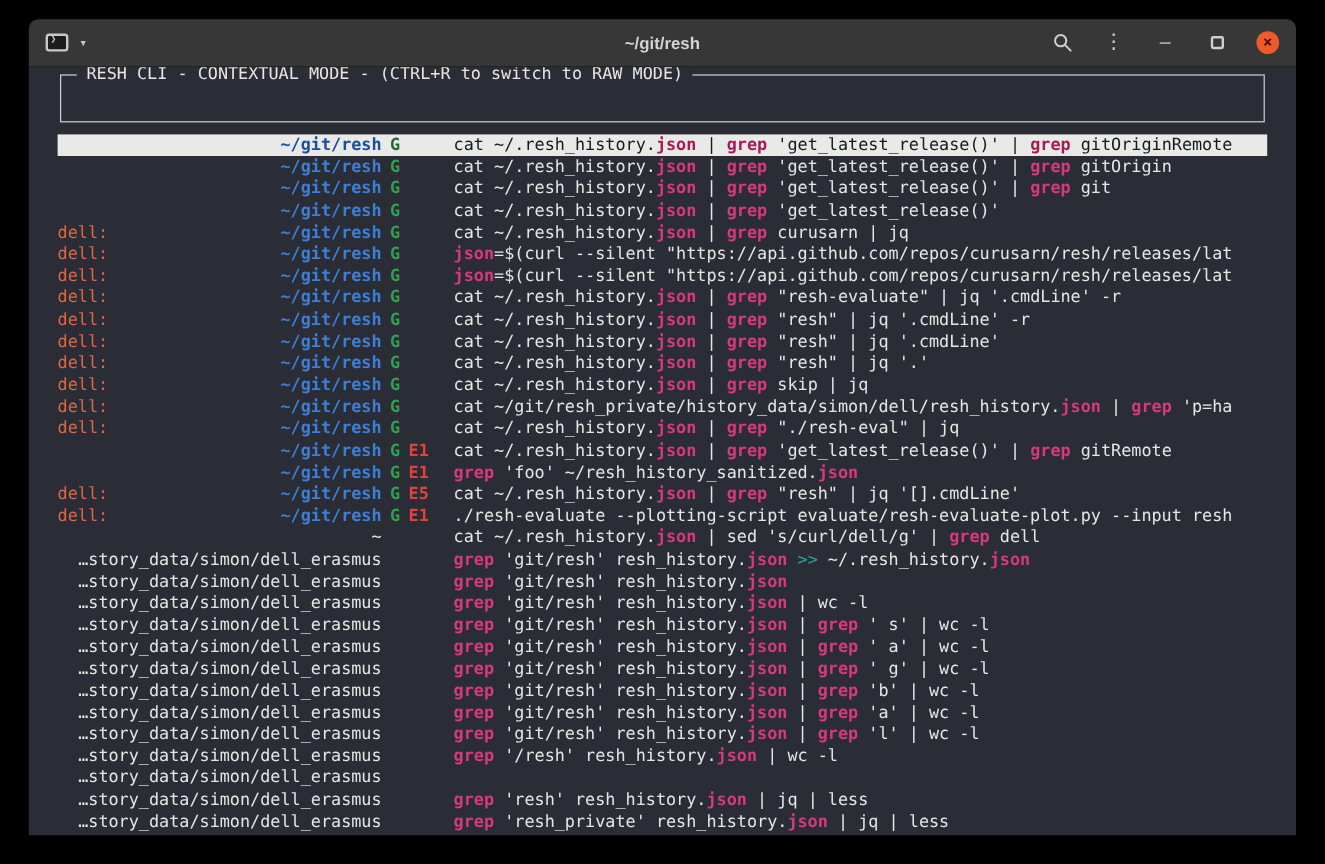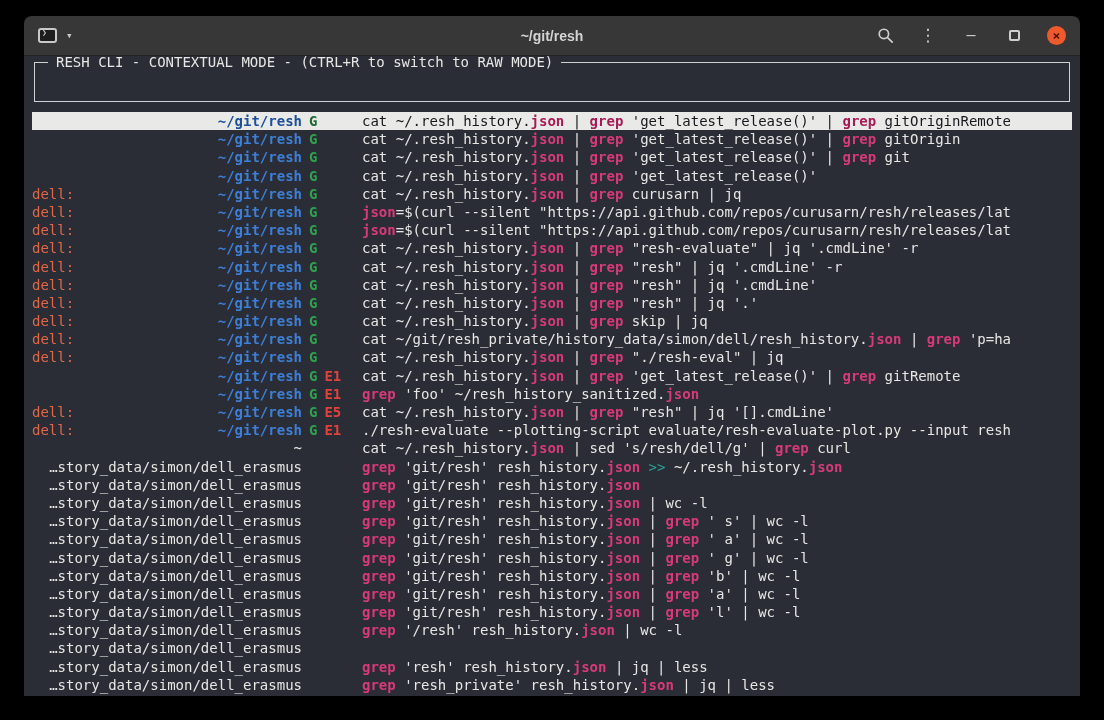--- a/index.html
+++ b/index.html
@@ -19,21 +19,21 @@
     font-family:"Liberation Sans",sans-serif;font-weight:bold;font-size:14px;color:var(--titlefg,#d4d4d4)}
   .tb-right{margin-left:auto;display:flex;align-items:center;gap:23px;position:relative;z-index:1}
   .tb-btn{color:#cfcfcf;font-size:16px;line-height:1;display:flex;align-items:center;justify-content:center;
     width:20px;height:20px}
   .kebab{font-size:17px}
   .minimize{font-size:15px;align-items:flex-end;padding-bottom:3px}
   .restore-box{width:11px;height:11px;border:2px solid #cfcfcf;border-radius:2px}
   .close-btn{width:19px;height:19px;border-radius:50%;background:var(--closebg,#ee5a2c);
     color:#47130a;font-size:13px;font-weight:bold;display:flex;align-items:center;justify-content:center}
   
-  .content{height:640px;padding:6px 8px 0;overflow:hidden;font-size:14px}
+  .content{height:640px;padding:6px 24px 0;overflow:hidden;font-size:14px}
   .mode-box{position:relative;border:1px solid var(--boxborder,#ced2d4);margin:0 2px;height:40px;padding:12px 10px 0}
   .mode-title{position:absolute;top:-9px;left:13px;background:var(--bg,#2b2d36);padding:0 8px;
     color:var(--fg,#e6e6e4);white-space:pre}
   .query{color:var(--fg,#e6e6e4);white-space:pre}
   .rows{margin-top:10px}
   .row{display:flex;height:18.2px;line-height:18.2px;white-space:pre}
   .row.sel{background:var(--selbg,#e9e9e7)}
   .hp{display:flex;justify-content:space-between;width:270px;min-width:270px}
   .host{color:var(--orange,#de6748)}
   .path{color:var(--fg,#e6e6e4)}
@@ -99,21 +99,21 @@
           <div class="row"><span class="hp"><span class="host">dell:</span><span class="path blue">~/git/resh</span></span><span class="flags"><span class="flag g">G</span></span><span class="cmd"><span class="seg n">cat ~/.resh_history.</span><span class="seg m">json</span><span class="seg n"> | </span><span class="seg m">grep</span><span class="seg n"> "resh" | jq '.cmdLine' -r</span></span></div>
           <div class="row"><span class="hp"><span class="host">dell:</span><span class="path blue">~/git/resh</span></span><span class="flags"><span class="flag g">G</span></span><span class="cmd"><span class="seg n">cat ~/.resh_history.</span><span class="seg m">json</span><span class="seg n"> | </span><span class="seg m">grep</span><span class="seg n"> "resh" | jq '.cmdLine'</span></span></div>
           <div class="row"><span class="hp"><span class="host">dell:</span><span class="path blue">~/git/resh</span></span><span class="flags"><span class="flag g">G</span></span><span class="cmd"><span class="seg n">cat ~/.resh_history.</span><span class="seg m">json</span><span class="seg n"> | </span><span class="seg m">grep</span><span class="seg n"> "resh" | jq '.'</span></span></div>
           <div class="row"><span class="hp"><span class="host">dell:</span><span class="path blue">~/git/resh</span></span><span class="flags"><span class="flag g">G</span></span><span class="cmd"><span class="seg n">cat ~/.resh_history.</span><span class="seg m">json</span><span class="seg n"> | </span><span class="seg m">grep</span><span class="seg n"> skip | jq</span></span></div>
           <div class="row"><span class="hp"><span class="host">dell:</span><span class="path blue">~/git/resh</span></span><span class="flags"><span class="flag g">G</span></span><span class="cmd"><span class="seg n">cat ~/git/resh_private/history_data/simon/dell/resh_history.</span><span class="seg m">json</span><span class="seg n"> | </span><span class="seg m">grep</span><span class="seg n"> 'p=ha</span></span></div>
           <div class="row"><span class="hp"><span class="host">dell:</span><span class="path blue">~/git/resh</span></span><span class="flags"><span class="flag g">G</span></span><span class="cmd"><span class="seg n">cat ~/.resh_history.</span><span class="seg m">json</span><span class="seg n"> | </span><span class="seg m">grep</span><span class="seg n"> "./resh-eval" | jq</span></span></div>
           <div class="row"><span class="hp"><span class="host"></span><span class="path blue">~/git/resh</span></span><span class="flags"><span class="flag g">G</span><span class="flag r">E1</span></span><span class="cmd"><span class="seg n">cat ~/.resh_history.</span><span class="seg m">json</span><span class="seg n"> | </span><span class="seg m">grep</span><span class="seg n"> 'get_latest_release()' | </span><span class="seg m">grep</span><span class="seg n"> gitRemote</span></span></div>
           <div class="row"><span class="hp"><span class="host"></span><span class="path blue">~/git/resh</span></span><span class="flags"><span class="flag g">G</span><span class="flag r">E1</span></span><span class="cmd"><span class="seg m">grep</span><span class="seg n"> 'foo' ~/resh_history_sanitized.</span><span class="seg m">json</span></span></div>
           <div class="row"><span class="hp"><span class="host">dell:</span><span class="path blue">~/git/resh</span></span><span class="flags"><span class="flag g">G</span><span class="flag r">E5</span></span><span class="cmd"><span class="seg n">cat ~/.resh_history.</span><span class="seg m">json</span><span class="seg n"> | </span><span class="seg m">grep</span><span class="seg n"> "resh" | jq '[].cmdLine'</span></span></div>
           <div class="row"><span class="hp"><span class="host">dell:</span><span class="path blue">~/git/resh</span></span><span class="flags"><span class="flag g">G</span><span class="flag r">E1</span></span><span class="cmd"><span class="seg n">./resh-evaluate --plotting-script evaluate/resh-evaluate-plot.py --input resh</span></span></div>
-          <div class="row"><span class="hp"><span class="host"></span><span class="path">~</span></span><span class="flags"></span><span class="cmd"><span class="seg n">cat ~/.resh_history.</span><span class="seg m">json</span><span class="seg n"> | sed 's/resh/dell/g' | </span><span class="seg m">grep</span><span class="seg n"> curl</span></span></div>
+          <div class="row"><span class="hp"><span class="host"></span><span class="path">~</span></span><span class="flags"></span><span class="cmd"><span class="seg n">cat ~/.resh_history.</span><span class="seg m">json</span><span class="seg n"> | sed 's/curl/dell/g' | </span><span class="seg m">grep</span><span class="seg n"> dell</span></span></div>
           <div class="row"><span class="hp"><span class="host"></span><span class="path">…story_data/simon/dell_erasmus</span></span><span class="flags"></span><span class="cmd"><span class="seg m">grep</span><span class="seg n"> 'git/resh' resh_history.</span><span class="seg m">json</span><span class="seg n"> </span><span class="seg t">&gt;&gt;</span><span class="seg n"> ~/.resh_history.</span><span class="seg m">json</span></span></div>
           <div class="row"><span class="hp"><span class="host"></span><span class="path">…story_data/simon/dell_erasmus</span></span><span class="flags"></span><span class="cmd"><span class="seg m">grep</span><span class="seg n"> 'git/resh' resh_history.</span><span class="seg m">json</span></span></div>
           <div class="row"><span class="hp"><span class="host"></span><span class="path">…story_data/simon/dell_erasmus</span></span><span class="flags"></span><span class="cmd"><span class="seg m">grep</span><span class="seg n"> 'git/resh' resh_history.</span><span class="seg m">json</span><span class="seg n"> | wc -l</span></span></div>
           <div class="row"><span class="hp"><span class="host"></span><span class="path">…story_data/simon/dell_erasmus</span></span><span class="flags"></span><span class="cmd"><span class="seg m">grep</span><span class="seg n"> 'git/resh' resh_history.</span><span class="seg m">json</span><span class="seg n"> | </span><span class="seg m">grep</span><span class="seg n"> ' s' | wc -l</span></span></div>
           <div class="row"><span class="hp"><span class="host"></span><span class="path">…story_data/simon/dell_erasmus</span></span><span class="flags"></span><span class="cmd"><span class="seg m">grep</span><span class="seg n"> 'git/resh' resh_history.</span><span class="seg m">json</span><span class="seg n"> | </span><span class="seg m">grep</span><span class="seg n"> ' a' | wc -l</span></span></div>
           <div class="row"><span class="hp"><span class="host"></span><span class="path">…story_data/simon/dell_erasmus</span></span><span class="flags"></span><span class="cmd"><span class="seg m">grep</span><span class="seg n"> 'git/resh' resh_history.</span><span class="seg m">json</span><span class="seg n"> | </span><span class="seg m">grep</span><span class="seg n"> ' g' | wc -l</span></span></div>
           <div class="row"><span class="hp"><span class="host"></span><span class="path">…story_data/simon/dell_erasmus</span></span><span class="flags"></span><span class="cmd"><span class="seg m">grep</span><span class="seg n"> 'git/resh' resh_history.</span><span class="seg m">json</span><span class="seg n"> | </span><span class="seg m">grep</span><span class="seg n"> 'b' | wc -l</span></span></div>
           <div class="row"><span class="hp"><span class="host"></span><span class="path">…story_data/simon/dell_erasmus</span></span><span class="flags"></span><span class="cmd"><span class="seg m">grep</span><span class="seg n"> 'git/resh' resh_history.</span><span class="seg m">json</span><span class="seg n"> | </span><span class="seg m">grep</span><span class="seg n"> 'a' | wc -l</span></span></div>
           <div class="row"><span class="hp"><span class="host"></span><span class="path">…story_data/simon/dell_erasmus</span></span><span class="flags"></span><span class="cmd"><span class="seg m">grep</span><span class="seg n"> 'git/resh' resh_history.</span><span class="seg m">json</span><span class="seg n"> | </span><span class="seg m">grep</span><span class="seg n"> 'l' | wc -l</span></span></div>
           <div class="row"><span class="hp"><span class="host"></span><span class="path">…story_data/simon/dell_erasmus</span></span><span class="flags"></span><span class="cmd"><span class="seg m">grep</span><span class="seg n"> '/resh' resh_history.</span><span class="seg m">json</span><span class="seg n"> | wc -l</span></span></div>

